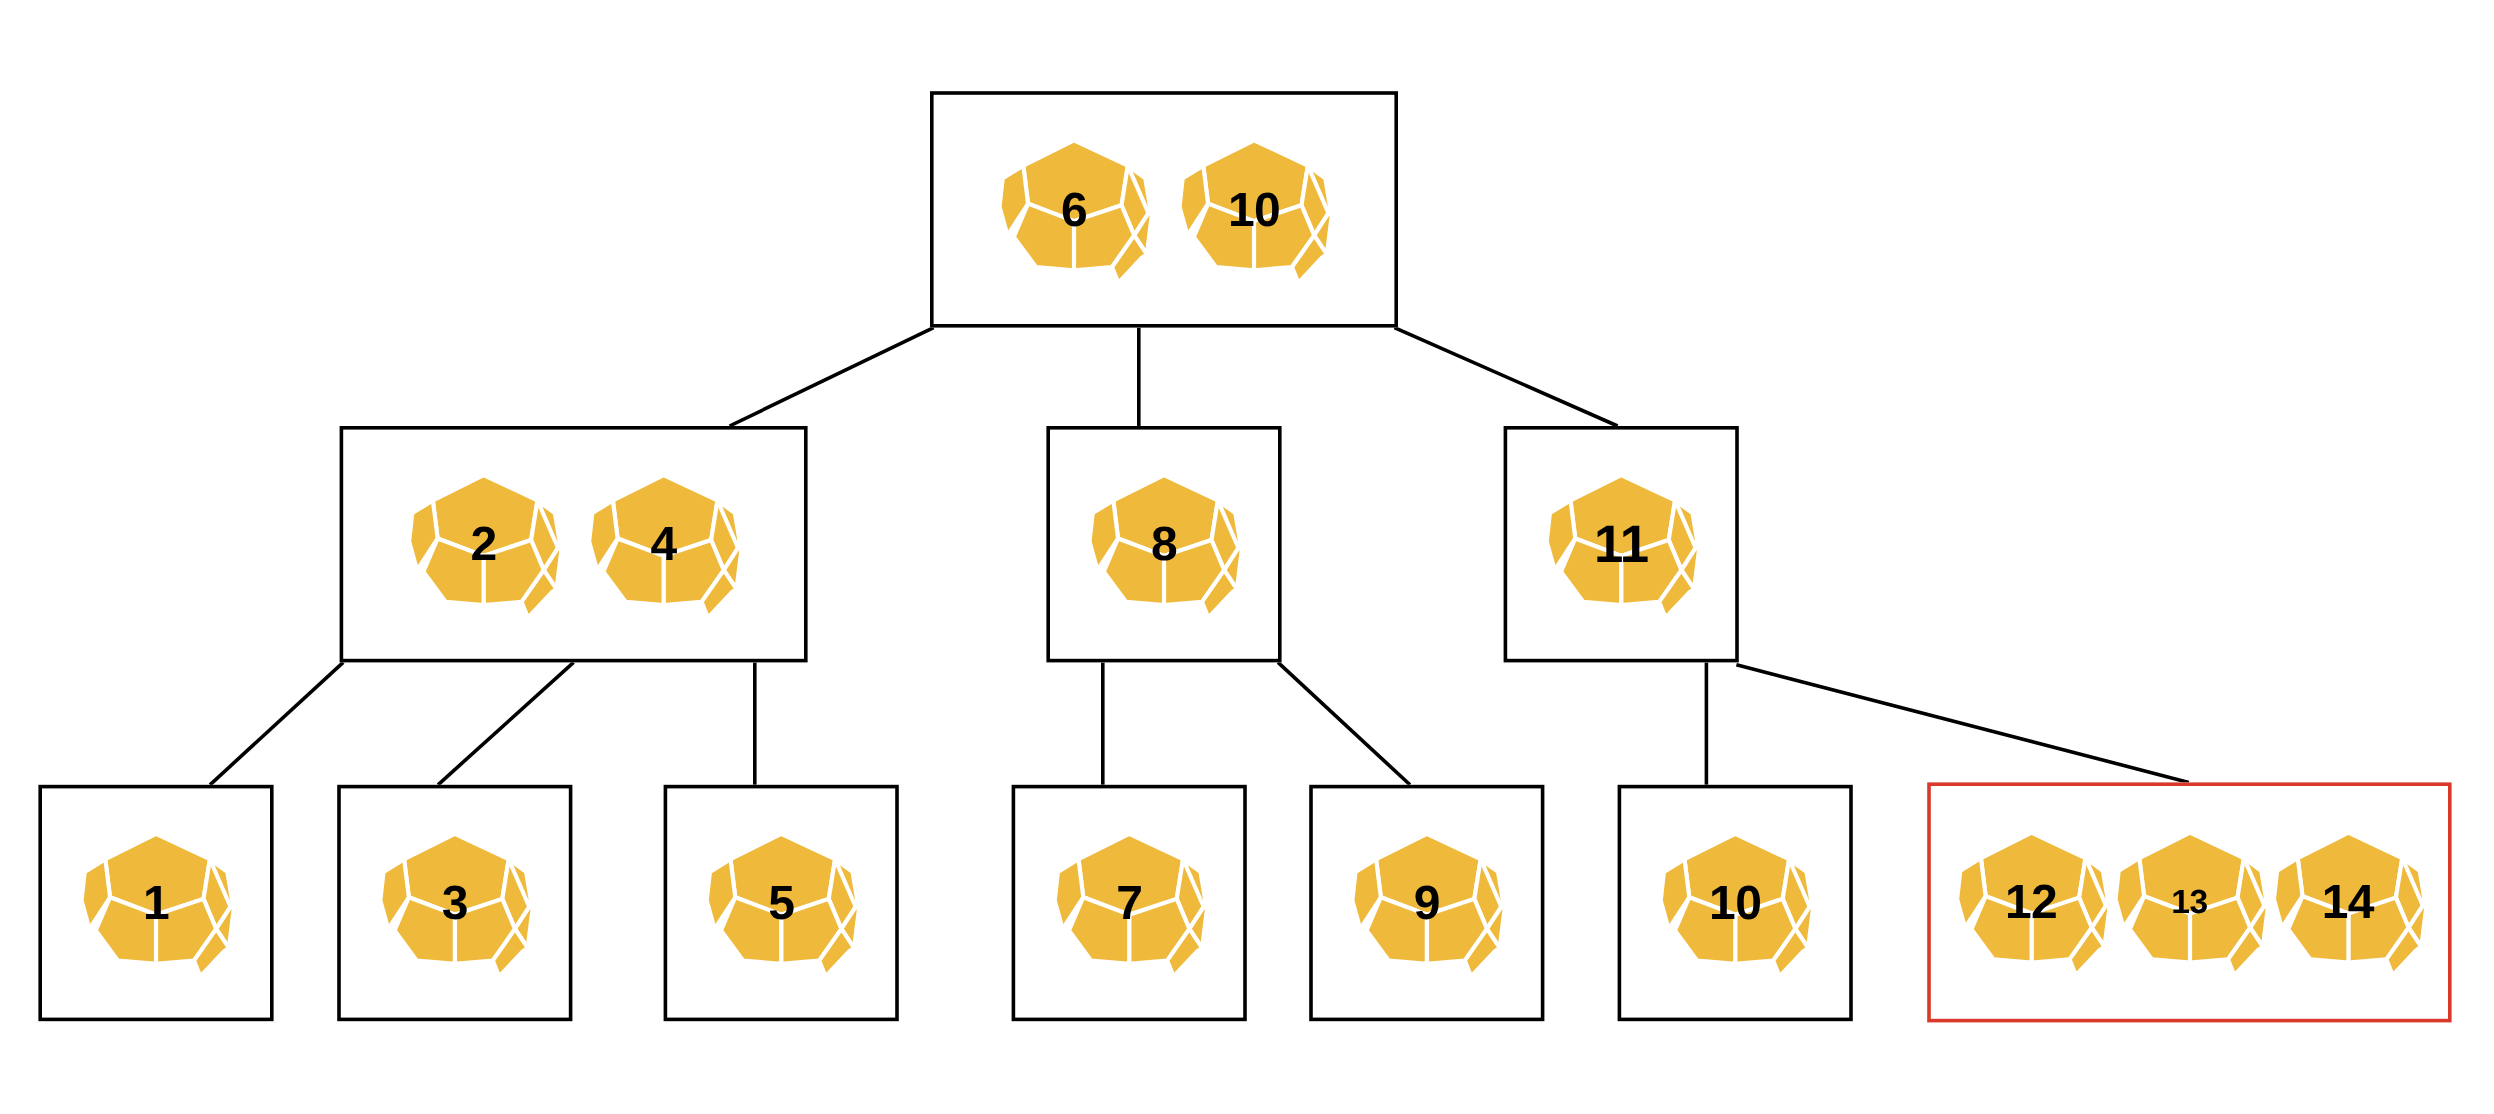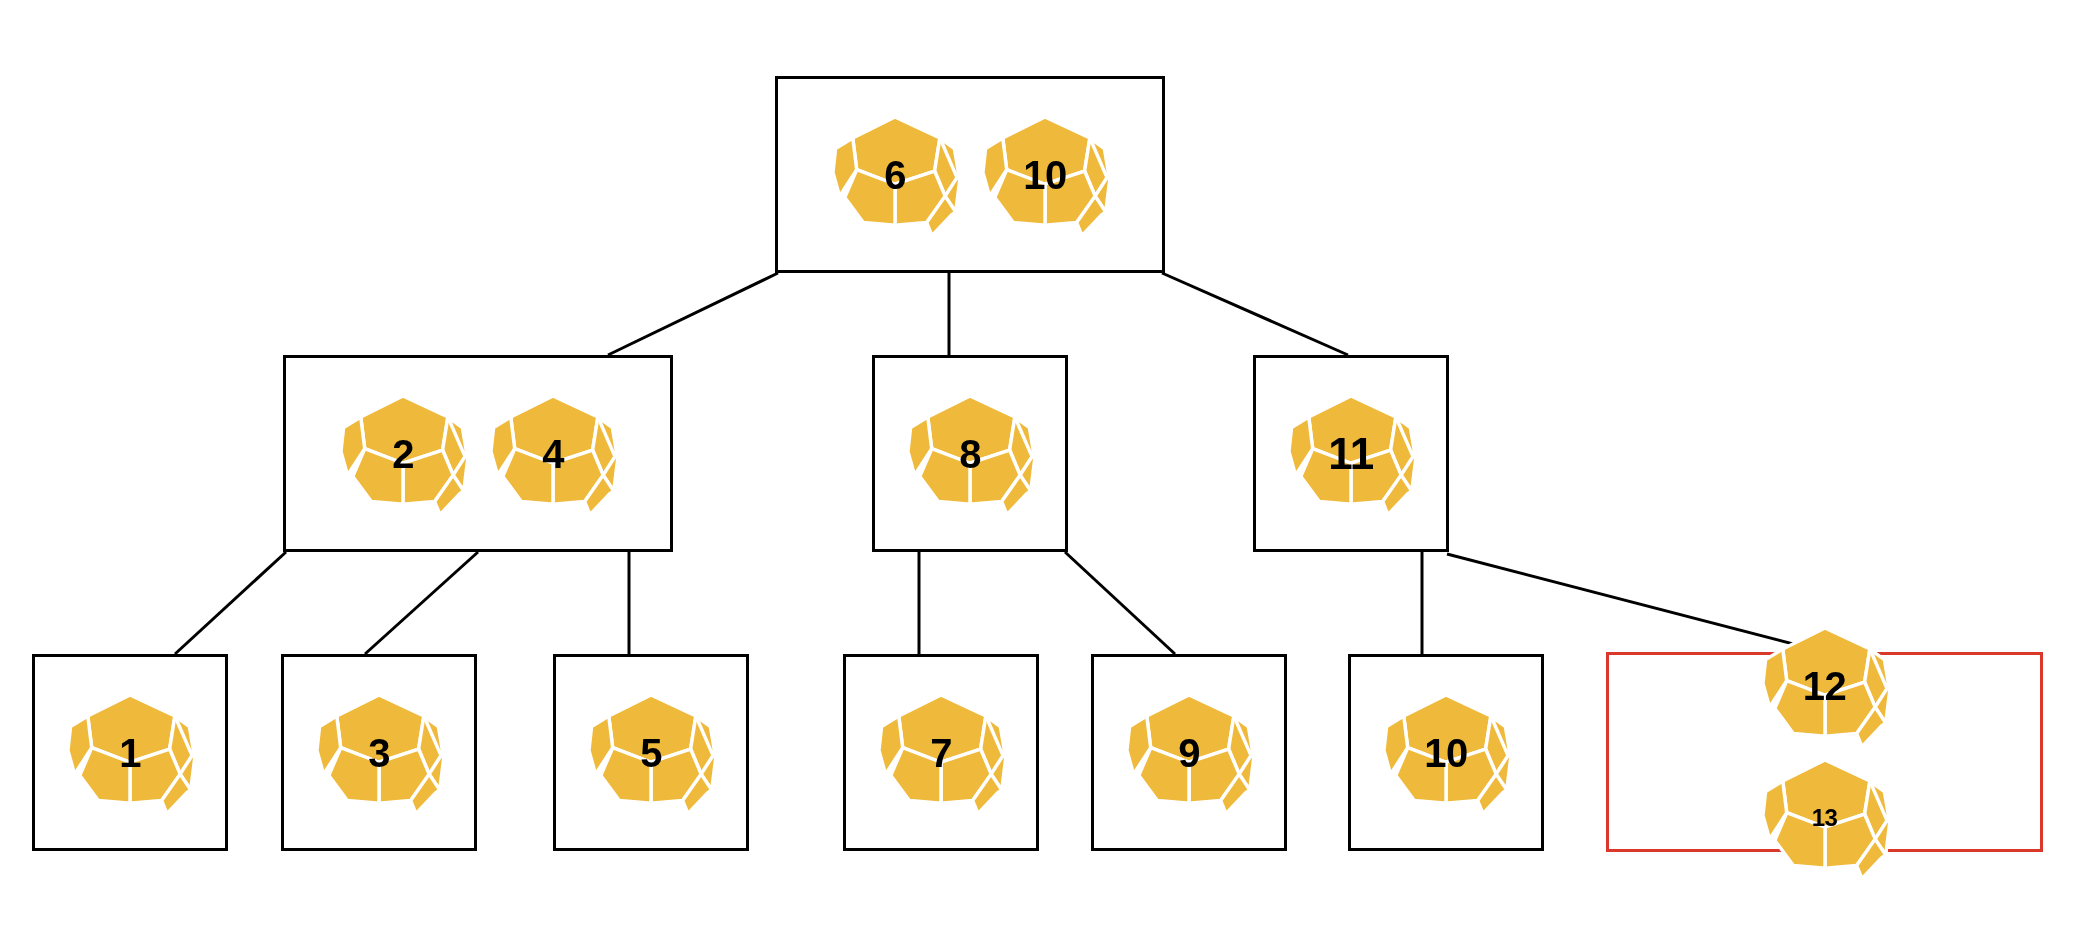--- a/index.html
+++ b/index.html
@@ -241,21 +241,21 @@
             <path d="M18,22 L21,46 L8,66 L3,48 L5,30 Z" fill="#efba3c" stroke="#ffffff" stroke-width="2.6" stroke-linejoin="round"></path>
             <path d="M84,22 L94,32 L97,52 L88,66 L80,47 Z" fill="#efba3c" stroke="#ffffff" stroke-width="2.6" stroke-linejoin="round"></path>
             <path d="M50,57 L80,47 L88,66 L74,86 L50,88 Z" fill="#efba3c" stroke="#ffffff" stroke-width="2.6" stroke-linejoin="round"></path>
             <path d="M50,57 L50,88 L26,86 L12,67 L21,46 Z" fill="#efba3c" stroke="#ffffff" stroke-width="2.6" stroke-linejoin="round"></path>
             <path d="M84,22 L97,52 L88,66 L96,78 L99,54 L95,30 Z" fill="#efba3c" stroke="#ffffff" stroke-width="2.6" stroke-linejoin="round"></path>
             <path d="M88,66 L74,86 L78,96 L93,80 L96,78 Z" fill="#efba3c" stroke="#ffffff" stroke-width="2.6" stroke-linejoin="round"></path>
           </svg>
           <span class="die-label" style="font-size: 40px;">10</span>
         </div>
       </div>
-      <div class="node-box highlight" style="left: 1606px; top: 652px; width: 437px; height: 200px; gap: 0px; flex-direction: column;">
+      <div class="node-box highlight" style="left: 1606px; top: 652px; width: 437px; height: 200px; gap: 0px;">
         <div class="die" style="width: 132px; height: 132px;">
           <svg width="132" height="132" viewBox="0 0 100 100">
             <path d="M50,6 L84,22 L80,47 L50,57 L21,46 L18,22 Z" fill="#efba3c" stroke="#ffffff" stroke-width="2.6" stroke-linejoin="round"></path>
             <path d="M18,22 L21,46 L8,66 L3,48 L5,30 Z" fill="#efba3c" stroke="#ffffff" stroke-width="2.6" stroke-linejoin="round"></path>
             <path d="M84,22 L94,32 L97,52 L88,66 L80,47 Z" fill="#efba3c" stroke="#ffffff" stroke-width="2.6" stroke-linejoin="round"></path>
             <path d="M50,57 L80,47 L88,66 L74,86 L50,88 Z" fill="#efba3c" stroke="#ffffff" stroke-width="2.6" stroke-linejoin="round"></path>
             <path d="M50,57 L50,88 L26,86 L12,67 L21,46 Z" fill="#efba3c" stroke="#ffffff" stroke-width="2.6" stroke-linejoin="round"></path>
             <path d="M84,22 L97,52 L88,66 L96,78 L99,54 L95,30 Z" fill="#efba3c" stroke="#ffffff" stroke-width="2.6" stroke-linejoin="round"></path>
             <path d="M88,66 L74,86 L78,96 L93,80 L96,78 Z" fill="#efba3c" stroke="#ffffff" stroke-width="2.6" stroke-linejoin="round"></path>
           </svg>
@@ -264,18 +264,30 @@
         <div class="die" style="width: 132px; height: 132px;">
           <svg width="132" height="132" viewBox="0 0 100 100">
             <path d="M50,6 L84,22 L80,47 L50,57 L21,46 L18,22 Z" fill="#efba3c" stroke="#ffffff" stroke-width="2.6" stroke-linejoin="round"></path>
             <path d="M18,22 L21,46 L8,66 L3,48 L5,30 Z" fill="#efba3c" stroke="#ffffff" stroke-width="2.6" stroke-linejoin="round"></path>
             <path d="M84,22 L94,32 L97,52 L88,66 L80,47 Z" fill="#efba3c" stroke="#ffffff" stroke-width="2.6" stroke-linejoin="round"></path>
             <path d="M50,57 L80,47 L88,66 L74,86 L50,88 Z" fill="#efba3c" stroke="#ffffff" stroke-width="2.6" stroke-linejoin="round"></path>
             <path d="M50,57 L50,88 L26,86 L12,67 L21,46 Z" fill="#efba3c" stroke="#ffffff" stroke-width="2.6" stroke-linejoin="round"></path>
             <path d="M84,22 L97,52 L88,66 L96,78 L99,54 L95,30 Z" fill="#efba3c" stroke="#ffffff" stroke-width="2.6" stroke-linejoin="round"></path>
             <path d="M88,66 L74,86 L78,96 L93,80 L96,78 Z" fill="#efba3c" stroke="#ffffff" stroke-width="2.6" stroke-linejoin="round"></path>
           </svg>
-          <span class="die-label" style="font-size: 24px;">13</span>
+          <span class="die-label" style="font-size: 28px;">13</span>
+        </div>
+        <div class="die" style="width: 132px; height: 132px;">
+          <svg width="132" height="132" viewBox="0 0 100 100">
+            <path d="M50,6 L84,22 L80,47 L50,57 L21,46 L18,22 Z" fill="#efba3c" stroke="#ffffff" stroke-width="2.6" stroke-linejoin="round"></path>
+            <path d="M18,22 L21,46 L8,66 L3,48 L5,30 Z" fill="#efba3c" stroke="#ffffff" stroke-width="2.6" stroke-linejoin="round"></path>
+            <path d="M84,22 L94,32 L97,52 L88,66 L80,47 Z" fill="#efba3c" stroke="#ffffff" stroke-width="2.6" stroke-linejoin="round"></path>
+            <path d="M50,57 L80,47 L88,66 L74,86 L50,88 Z" fill="#efba3c" stroke="#ffffff" stroke-width="2.6" stroke-linejoin="round"></path>
+            <path d="M50,57 L50,88 L26,86 L12,67 L21,46 Z" fill="#efba3c" stroke="#ffffff" stroke-width="2.6" stroke-linejoin="round"></path>
+            <path d="M84,22 L97,52 L88,66 L96,78 L99,54 L95,30 Z" fill="#efba3c" stroke="#ffffff" stroke-width="2.6" stroke-linejoin="round"></path>
+            <path d="M88,66 L74,86 L78,96 L93,80 L96,78 Z" fill="#efba3c" stroke="#ffffff" stroke-width="2.6" stroke-linejoin="round"></path>
+          </svg>
+          <span class="die-label" style="font-size: 40px;">14</span>
         </div>
       </div>
     </div>
 
 </div>
 
 </body></html>

